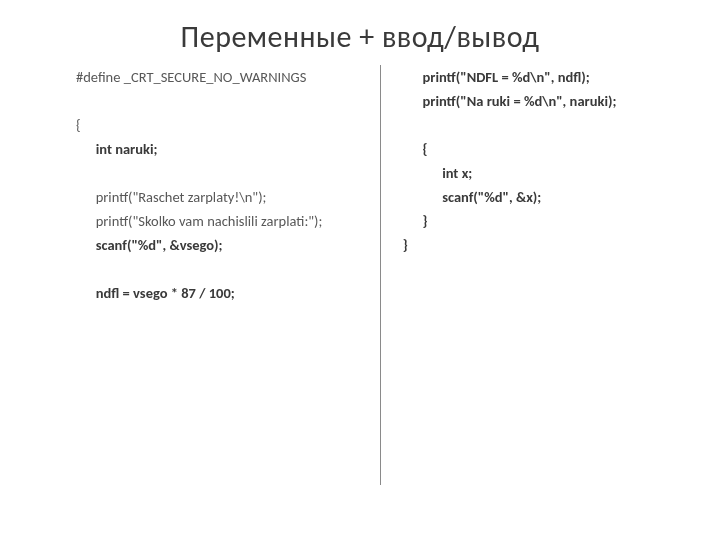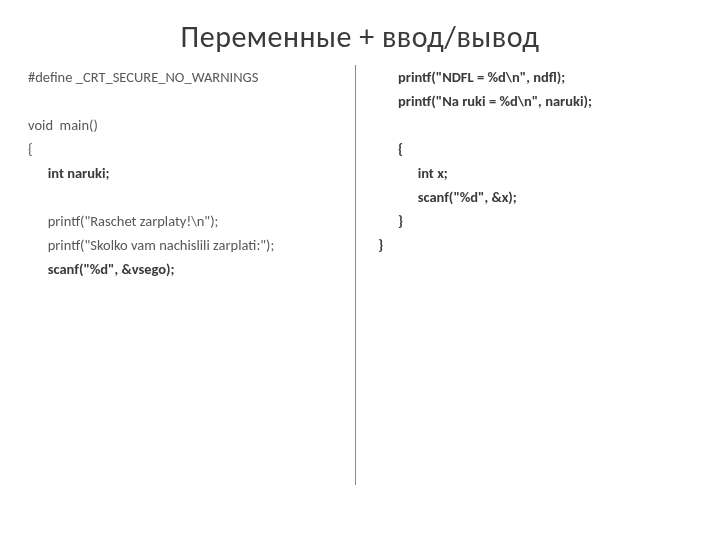--- a/index.html
+++ b/index.html
@@ -22,20 +22,21 @@
     text-align: center;
     font-size: 30px;
     font-weight: 400;
     color: #3a3a3a;
     padding: 18px 0 10px 0;
     letter-spacing: 0.5px;
   }
   .columns {
     display: flex;
     padding: 0 24px 0 28px;
+    margin-left: 48px;
   }
   .col-left {
     width: 49%;
     padding-right: 18px;
   }
   .col-right {
     width: 51%;
     padding-left: 22px;
     border-left: 1px solid #8a8a8a;
     min-height: 420px;
@@ -53,28 +54,28 @@
 <body>
 
 <div class="slide">
   <div class="title">Переменные + ввод/вывод</div>
 
   <div class="columns">
 
     <div class="col-left">
       <div class="code-line">#define _CRT_SECURE_NO_WARNINGS</div>
       <div class="blank"></div>
-      <div class="code-line">void  main()</div>
       <div class="code-line">{</div>
       <div class="code-line bold">      int naruki;</div>
       <div class="blank"></div>
       <div class="code-line">      printf("Raschet zarplaty!\n");</div>
       <div class="code-line">      printf("Skolko vam nachislili zarplati:");</div>
       <div class="code-line bold">      scanf("%d", &amp;vsego);</div>
       <div class="blank"></div>
+      <div class="code-line bold">      ndfl = vsego * 87 / 100;</div>
     </div>
 
     <div class="col-right">
       <div class="code-line bold">      printf("NDFL = %d\n", ndfl);</div>
       <div class="code-line bold">      printf("Na ruki = %d\n", naruki);</div>
       <div class="blank"></div>
       <div class="code-line bold">      {</div>
       <div class="code-line bold">            int x;</div>
       <div class="code-line bold">            scanf("%d", &amp;x);</div>
       <div class="code-line bold">      }</div>

